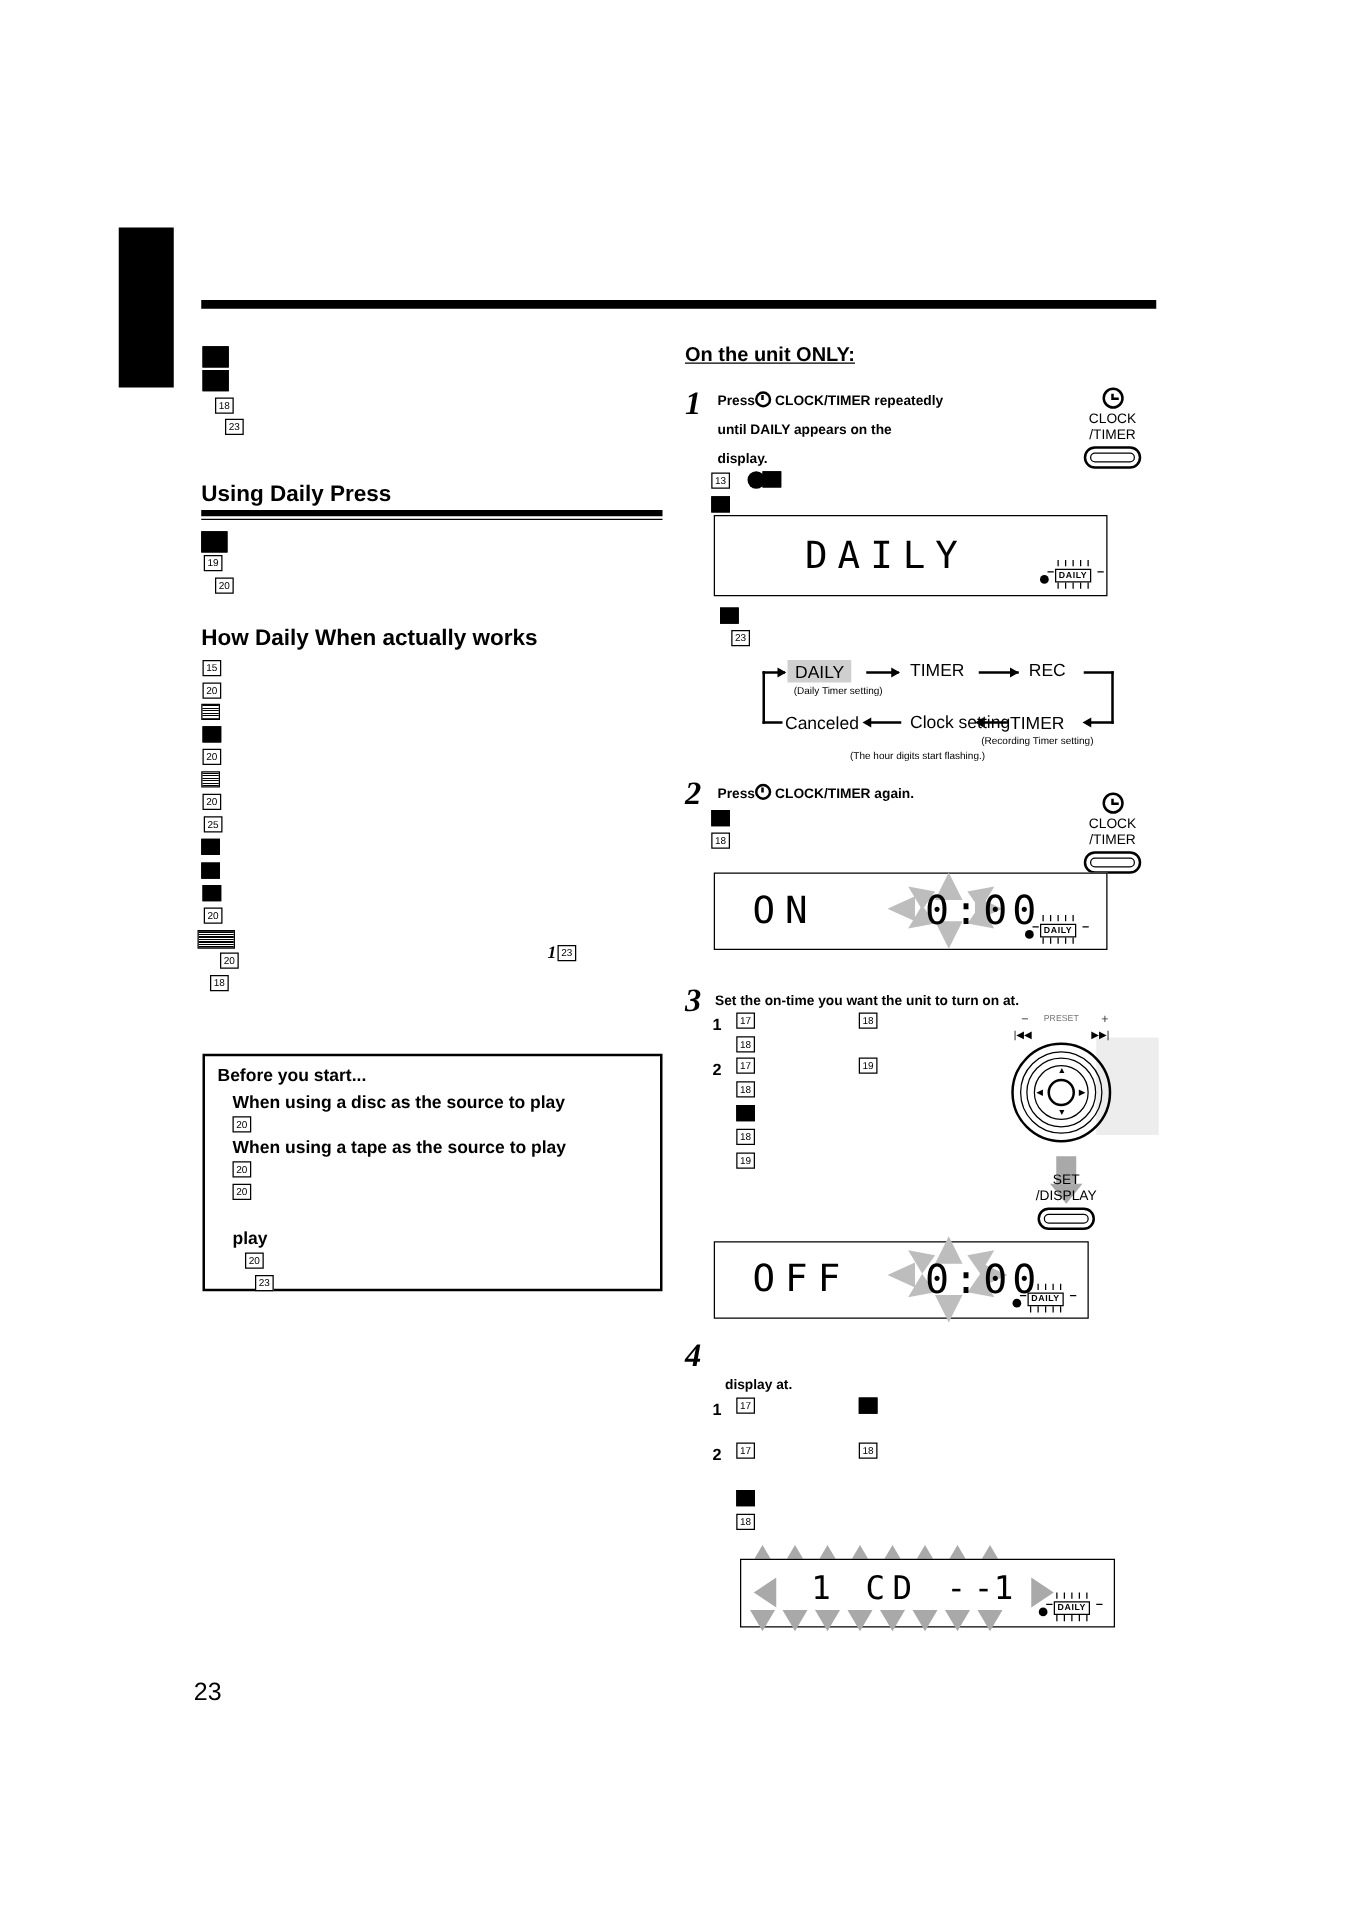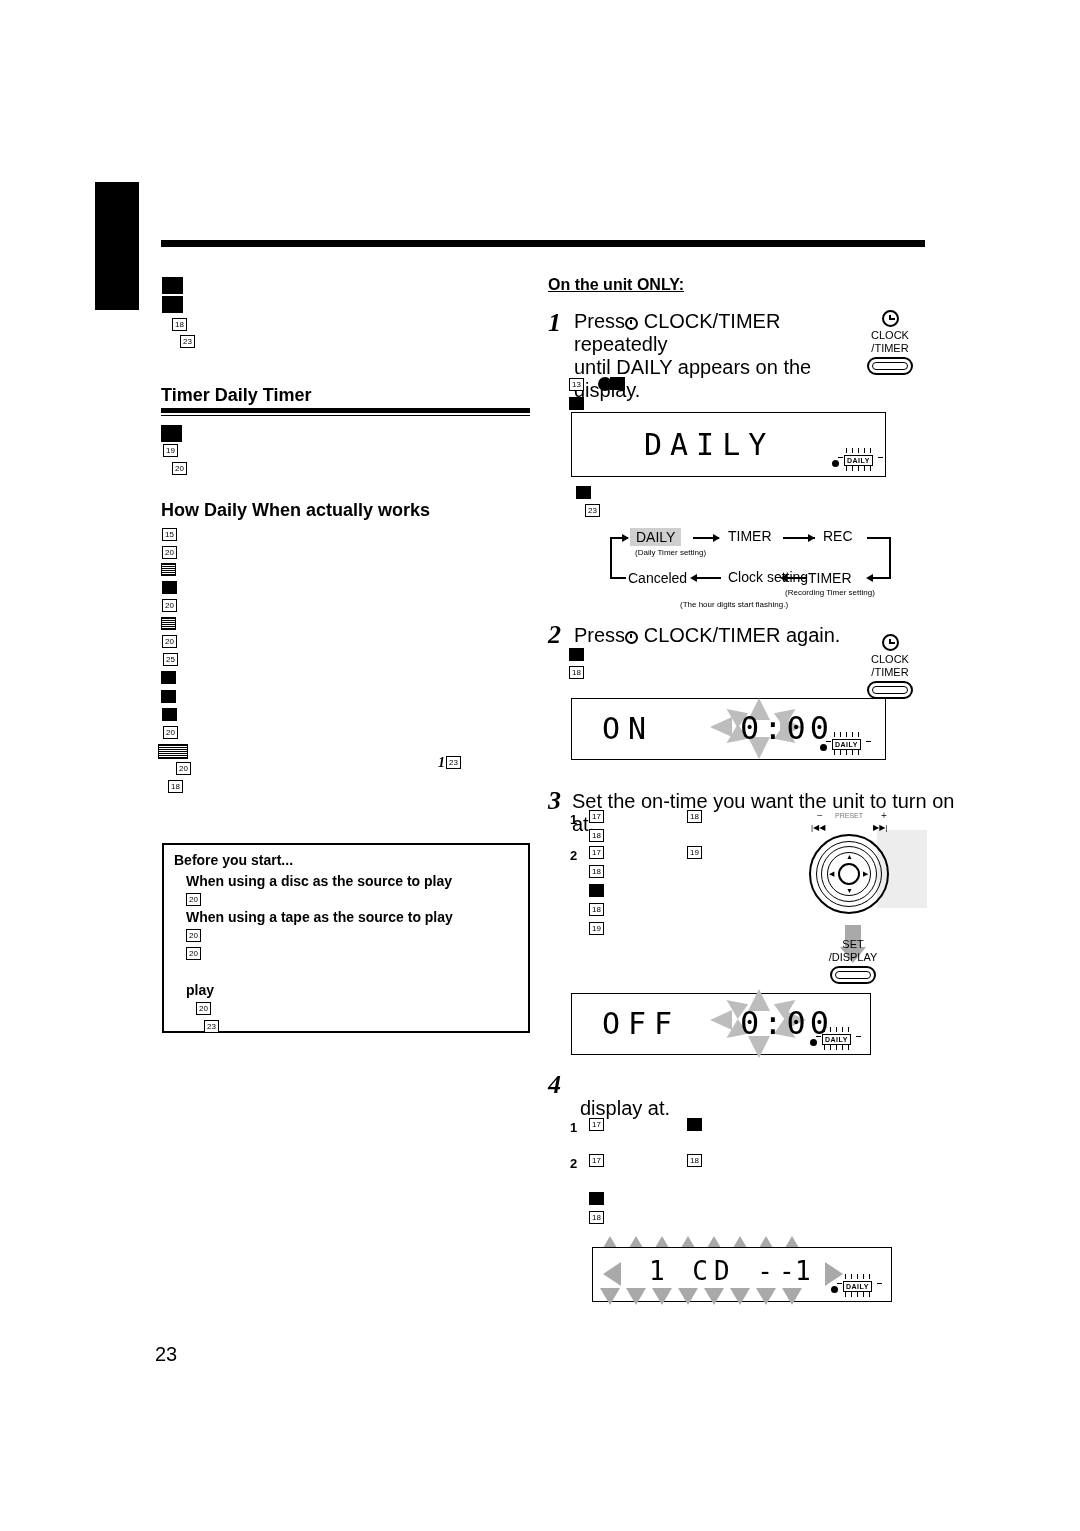--- a/index.html
+++ b/index.html
@@ -124,22 +124,22 @@
   }
   .step-num {
     position: absolute;
     font-size: 26px;
     font-weight: bold;
     font-style: italic;
     font-family: "Liberation Serif", serif;
   }
   .step-text {
     position: absolute;
-    font-size: 20px;
-    font-weight: normal;
+    font-size: 11px;
+    font-weight: bold;
     line-height: 23px;
   }
 
   
   .lcd {
     position: absolute;
     border: 1px solid #000;
     background: #fff;
     box-sizing: border-box;
   }
@@ -327,21 +327,21 @@
 <div id="page">
 
   <div class="black-tab"></div>
   <div class="title-rule"></div>
 
   <span class="tofu tofu-abs sz-l solid" style="left:162px;top:277px;"></span>
   <span class="tofu tofu-abs sz-l solid" style="left:162px;top:296px;"></span>
   <span class="tofu tofu-abs sz-s" style="left:172px;top:318px;">18</span>
   <span class="tofu tofu-abs sz-s" style="left:180px;top:335px;">23</span>
 
-  <div class="sec-head" style="left:161px;top:385px;">Timer Daily Timer</div>
+  <div class="sec-head" style="left:161px;top:385px;">Using Daily Press</div>
   <div class="sub-rule thick" style="left:161px;top:408px;width:369px;"></div>
   <div class="sub-rule thin" style="left:161px;top:415px;width:369px;"></div>
 
   <span class="tofu tofu-abs sz-l solid" style="left:161px;top:425px;"></span>
   <span class="tofu tofu-abs sz-s" style="left:163px;top:444px;">19</span>
   <span class="tofu tofu-abs sz-s" style="left:172px;top:462px;">20</span>
 
   <div class="sec-head" style="left:161px;top:500px;">How Daily When actually works</div>
 
   <span class="tofu tofu-abs sz-s" style="left:162px;top:528px;">15</span>

